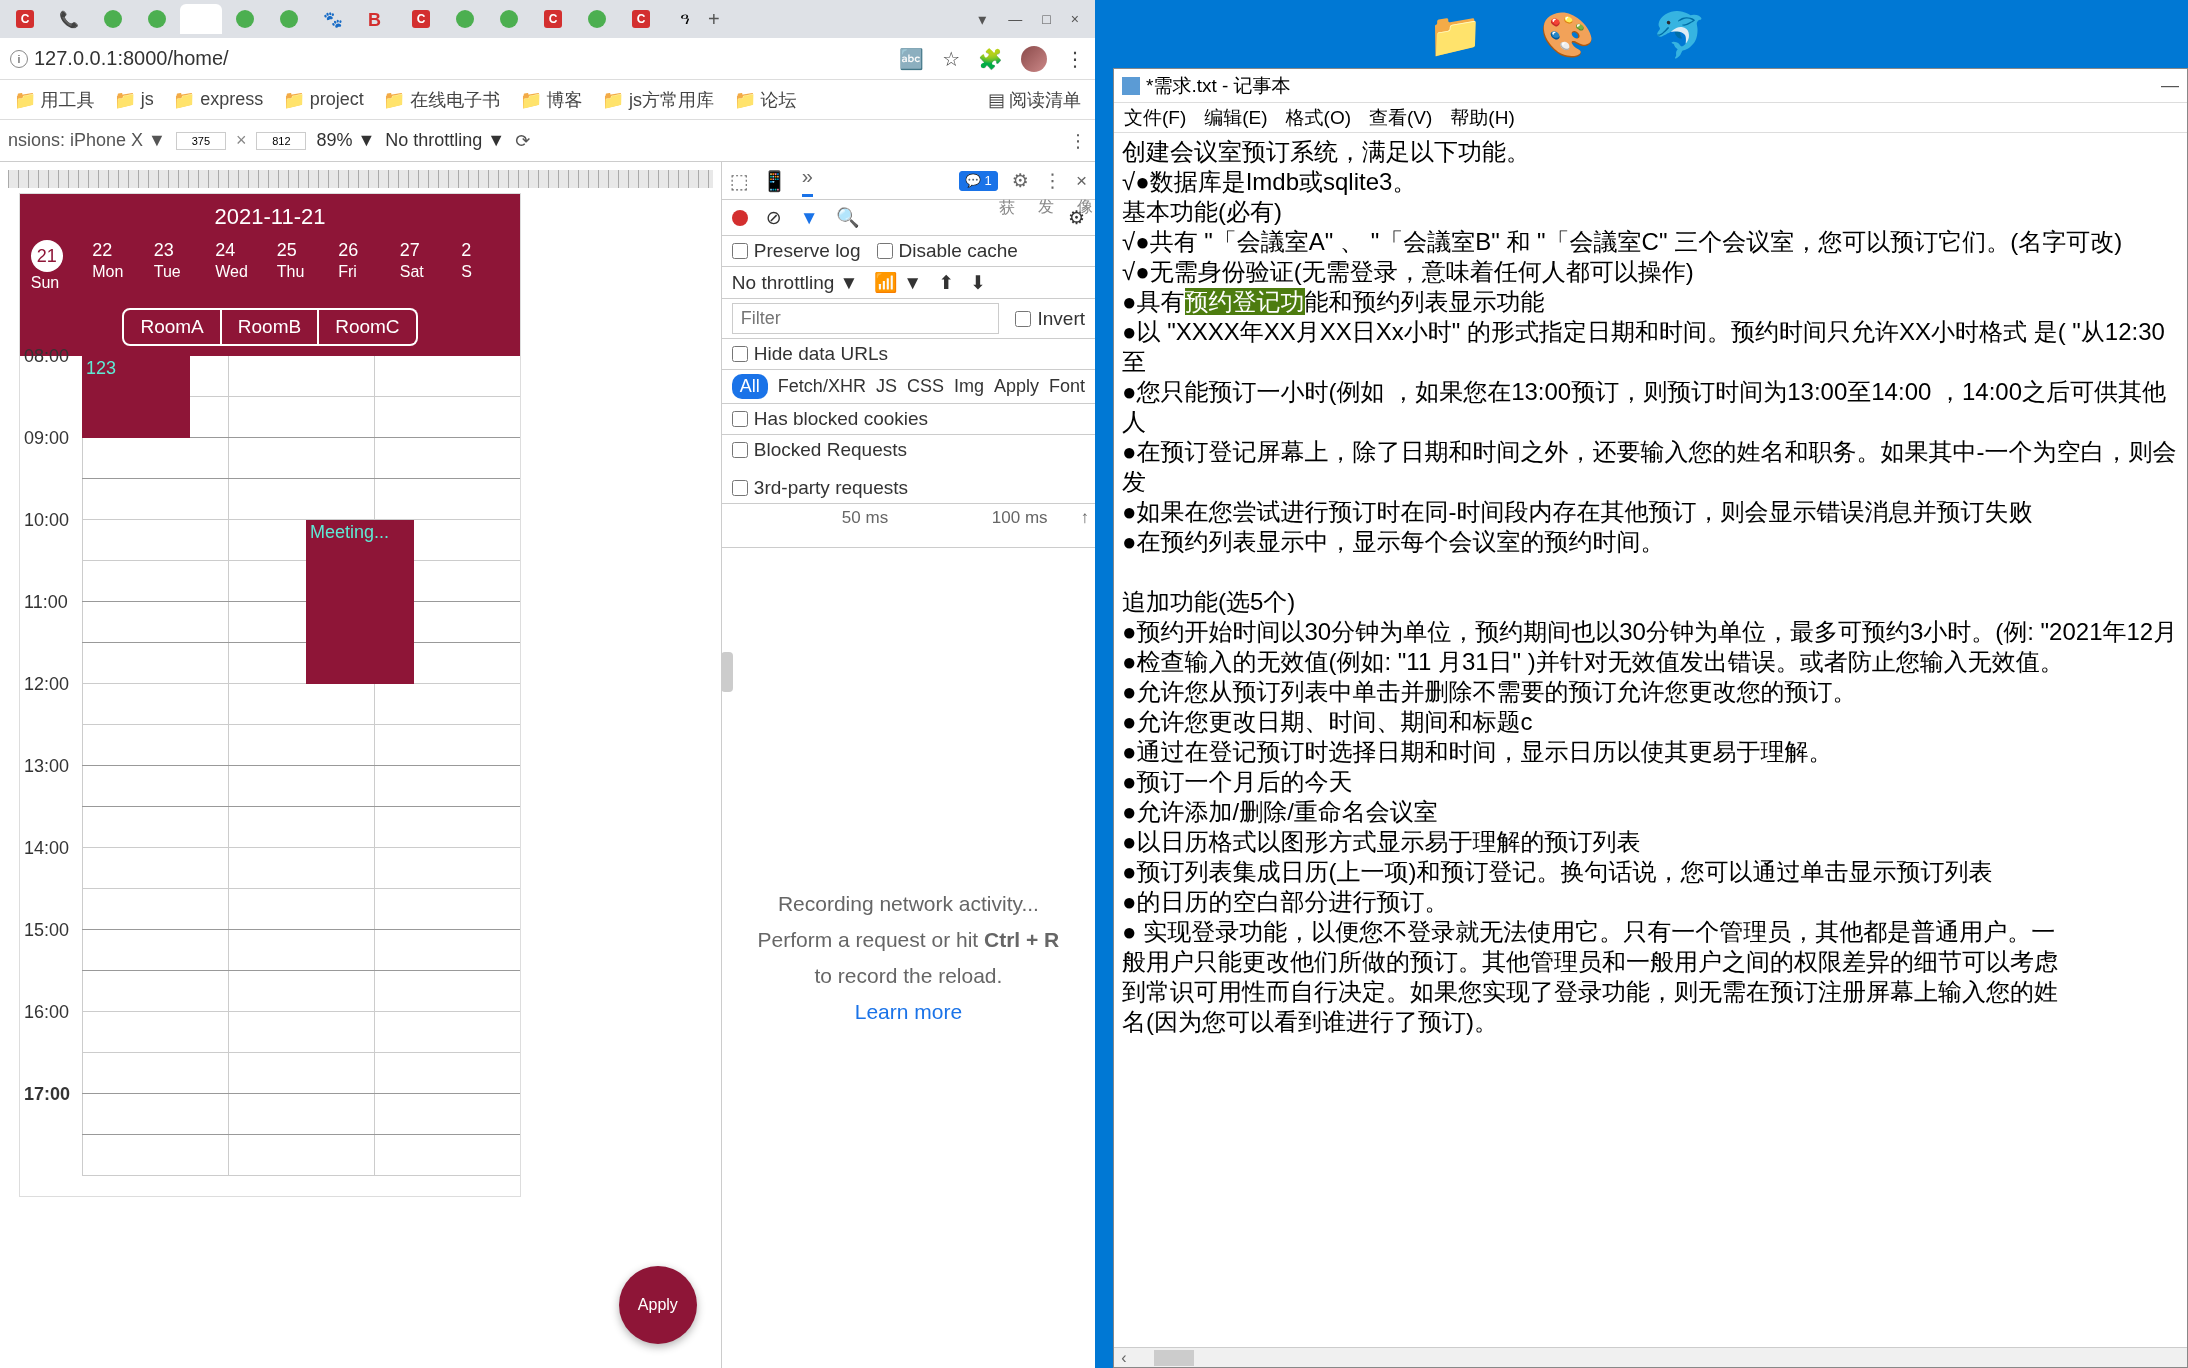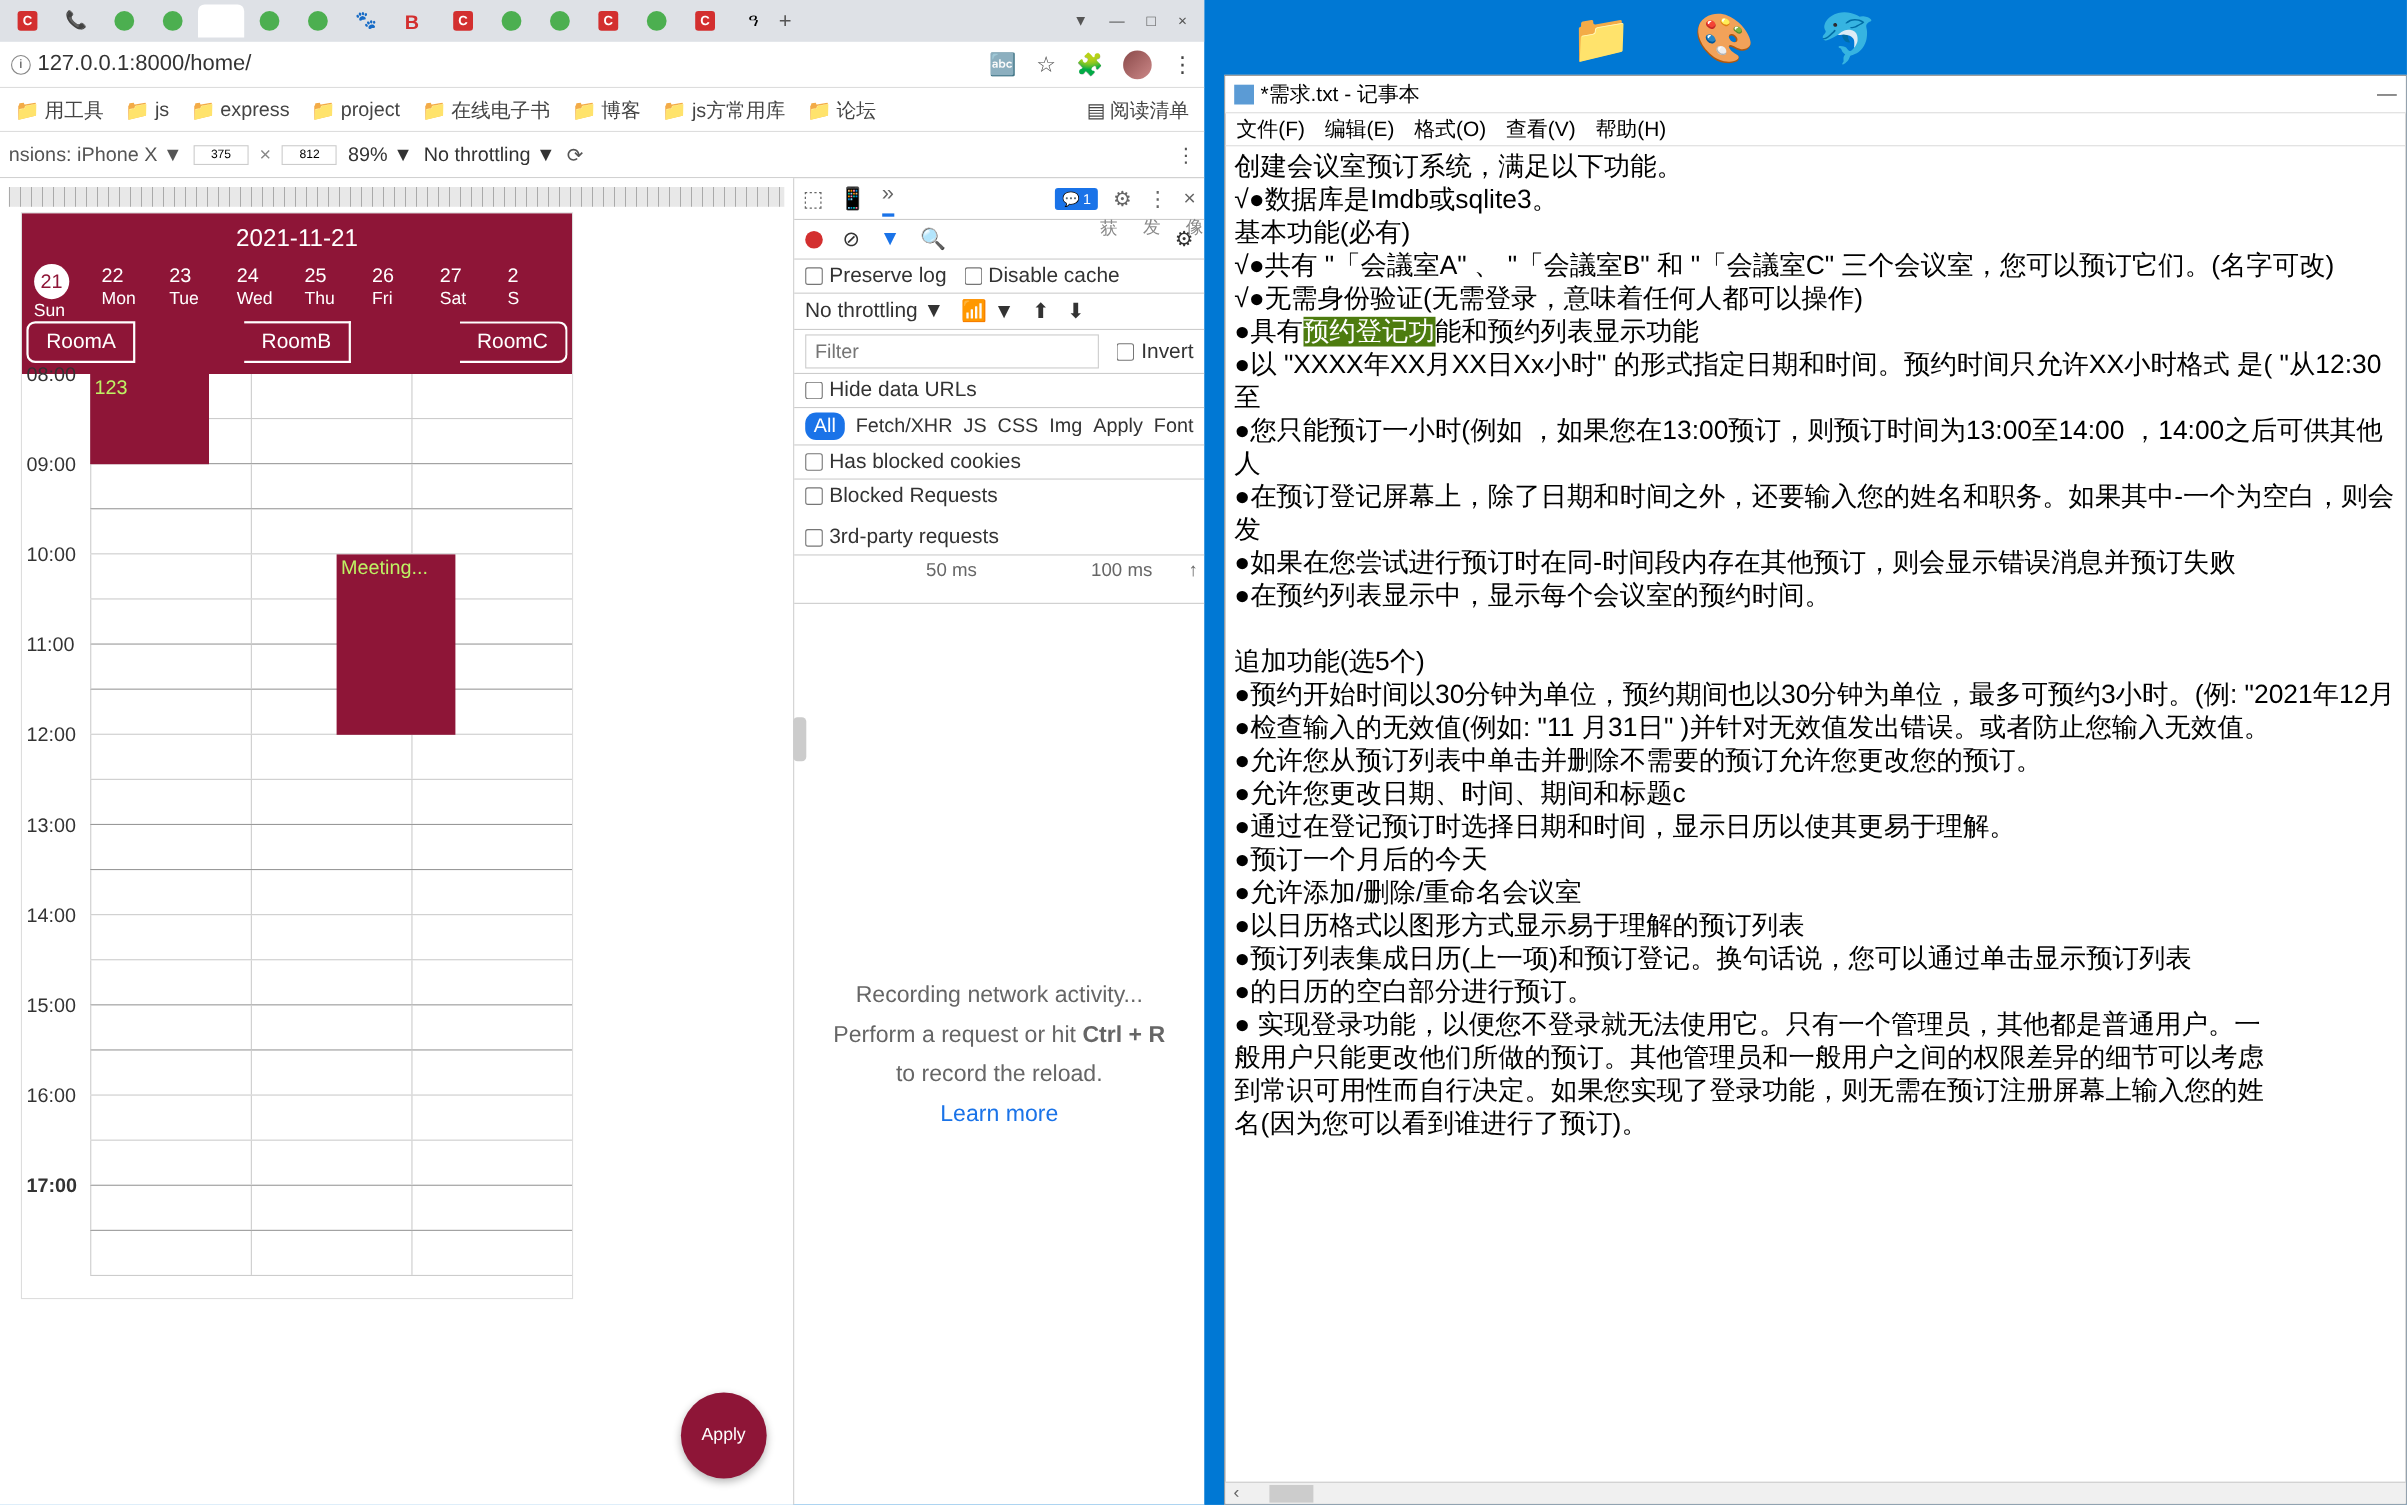--- a/index.html
+++ b/index.html
@@ -31,31 +31,31 @@
 .content-area{display:flex;height:calc(100% - 162px)}
 .viewport-area{width:722px;padding:8px;background:#fff;position:relative}
 .ruler{height:18px;background:repeating-linear-gradient(90deg,#aaa 0,#aaa 1px,#e8e8e8 1px,#e8e8e8 10px);margin-bottom:6px}
 .app-frame{width:500px;margin-left:12px;background:#fff;box-shadow:0 0 0 1px #ddd}
 .cal-header{background:#8e1537;color:#fff;padding:10px 4px}
 .cal-date{text-align:center;font-size:22px;margin-bottom:10px}
 .cal-days{display:flex;justify-content:space-around}
 .cal-day{font-size:18px;width:48px}
 .cal-day.active .num{background:#fff;color:#8e1537;border-radius:50%;width:32px;height:32px;display:inline-flex;align-items:center;justify-content:center}
 .cal-day .name{font-size:16px;margin-top:2px}
-.room-tabs{display:flex;justify-content:space-between;gap:0;margin-top:0}
+.room-tabs{display:flex;justify-content:center;gap:0;margin-top:16px}
 .room-tab{border:2px solid #fff;padding:6px 16px;font-size:19px}
 .room-tab:first-child{border-radius:8px 0 0 8px}
 .room-tab:last-child{border-radius:0 8px 8px 0}
 .room-tab:not(:first-child){border-left:none}
 .schedule{position:relative;padding-left:62px}
 .time-label{position:absolute;left:4px;font-size:18px;color:#333;transform:translateY(-10px)}
 .time-row{height:41px;border-bottom:1px solid #ccc;display:flex}
 .time-row:nth-child(odd){border-bottom:1px solid #999}
 .time-cell{flex:1;border-left:1px solid #ccc}
-.event{position:absolute;background:#8e1537;color:#bef264;font-size:18px;padding:2px 4px}
+.event{position:absolute;background:#8e1537;color:#5eead4;font-size:18px;padding:2px 4px}
 .apply-btn{position:absolute;right:24px;bottom:24px;width:78px;height:78px;border-radius:50%;background:#8e1537;color:#fff;display:flex;align-items:center;justify-content:center;font-size:16px;box-shadow:0 3px 8px rgba(0,0,0,0.3)}
 .scroll-handle{position:absolute;right:-12px;top:490px;width:12px;height:40px;background:#ccc;border-radius:4px}
 .devtools-panel{flex:1;border-left:1px solid #ccc;display:flex;flex-direction:column;font-size:19px;color:#333}
 .dt-tabs{height:38px;display:flex;align-items:center;padding:0 8px;border-bottom:1px solid #ccc;gap:14px;color:#666}
 .dt-tab-icons{display:flex;gap:14px;align-items:center}
 .dt-tab-icons span{font-size:20px}
 .msg-badge{background:#1a73e8;color:#fff;border-radius:3px;font-size:13px;padding:1px 5px;display:inline-flex;align-items:center;gap:3px;height:20px;border:1px solid #1a73e8}
 .dt-toolbar{height:36px;display:flex;align-items:center;padding:0 10px;gap:18px;border-bottom:1px solid #ccc}
 .rec-dot{width:16px;height:16px;background:#d32f2f;border-radius:50%}
 .dt-row{display:flex;align-items:center;padding:4px 10px;gap:16px;border-bottom:1px solid #ccc;flex-wrap:wrap}

